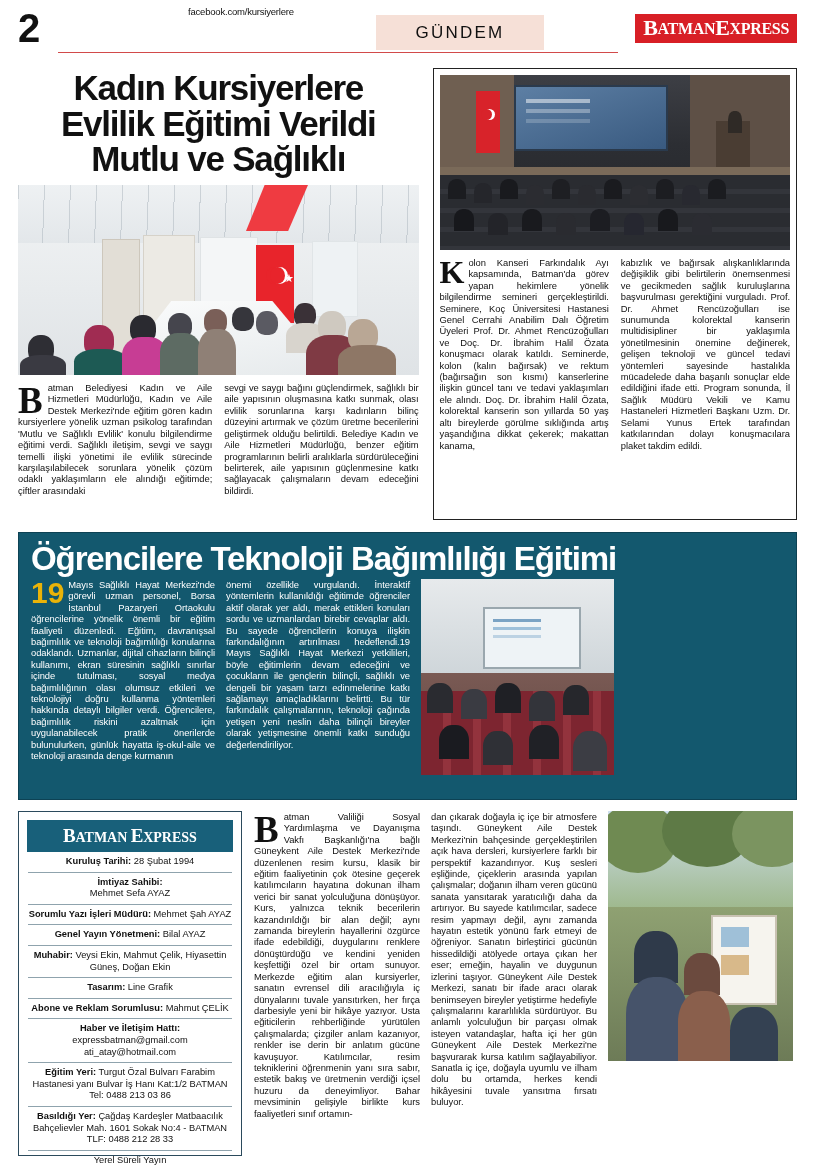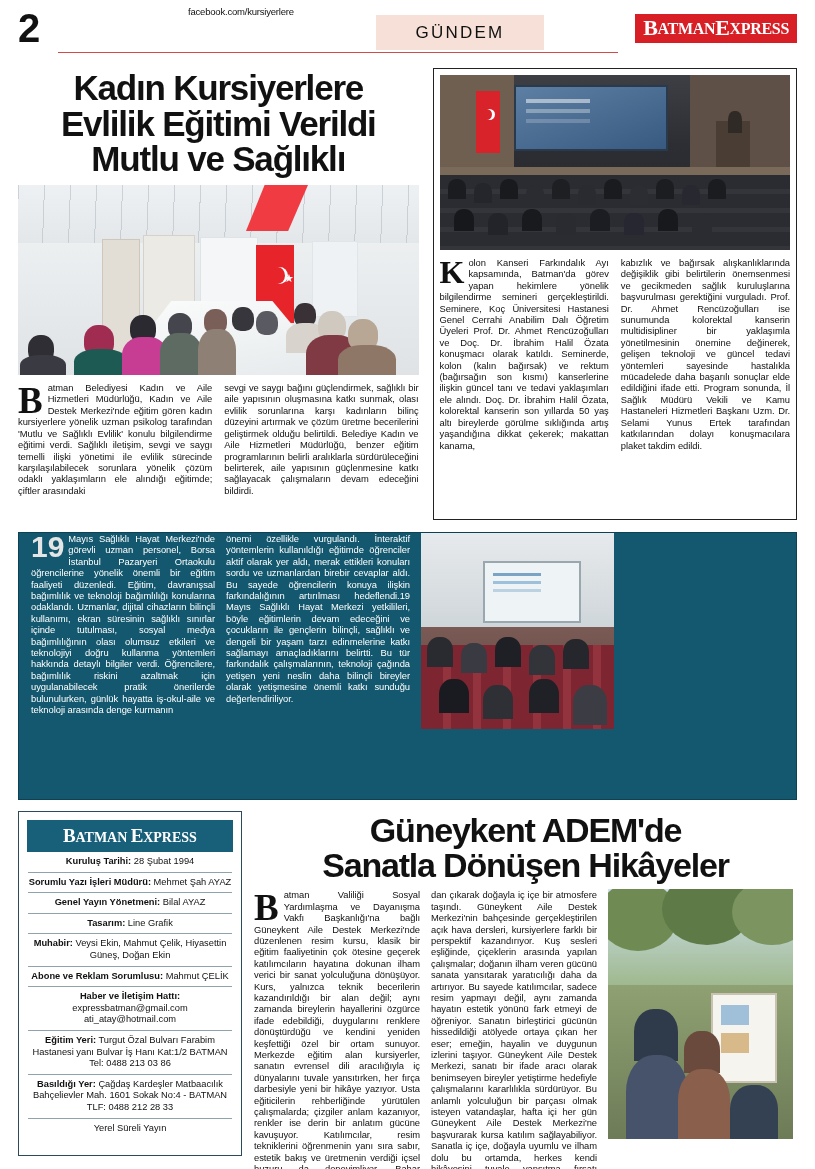--- a/index.html
+++ b/index.html
@@ -135,21 +135,21 @@
   .mid{margin-top:12px;background:#13586e;position:relative;height:268px;
        border:1px solid #0d4254;box-sizing:border-box;}
   .mid-head{
     color:#fff;font-size:33px;font-weight:bold;letter-spacing:-1.1px;
     padding:9px 0 4px 12px;line-height:1.0;
   }
   .mid-inner{display:flex;gap:11px;padding:0 10px 10px 12px;}
   .mid-col{width:184px;color:#fff;}
   .mid-col .bodytext{color:#fff;}
   .mid-dropcap{
-    float:left;font-size:30px;line-height:0.82;font-weight:bold;color:#e5e5e5;
+    float:left;font-size:30px;line-height:0.82;font-weight:bold;color:#eab308;
     padding:2px 4px 0 0;font-family:"Liberation Sans",sans-serif;
   }
   .mid-photo{width:193px;height:196px;position:relative;overflow:hidden;background:#b9c2c8;}
   .mp-bg{position:absolute;inset:0;background:linear-gradient(180deg,#e7eaec 0%,#cfd6da 48%,#7a5a54 48%,#5d4540 100%);}
   .mp-screen{position:absolute;left:62px;top:28px;width:94px;height:58px;background:#eef3f6;border:2px solid #9aa7ae;}
   .mp-screen:after{content:"";position:absolute;left:8px;top:10px;width:48px;height:3px;background:#7ba3c4;
     box-shadow:0 8px 0 #9ec0da,0 16px 0 #bcd2e3;}
   .mp-kid{position:absolute;border-radius:44% 44% 0 0;}
   .mp-chairs{position:absolute;left:0;right:0;bottom:0;height:84px;
     background:repeating-linear-gradient(90deg,#7d2530 0 22px,#93333d 22px 30px);}
@@ -301,20 +301,21 @@
           </div>
         </div>
         <div class="col">
           <div class="bodytext">kabızlık ve bağırsak alışkanlıklarında değişiklik gibi belirtilerin önemsenmesi ve gecikmeden sağlık kuruluşlarına başvurulması gerektiğini vurguladı. Prof. Dr. Ahmet Rencüzoğulları ise sunumunda kolorektal kanserin multidisipliner bir yaklaşımla yönetilmesinin önemine değinerek, gelişen teknoloji ve güncel tedavi yöntemleri sayesinde hastalıkla mücadelede daha başarılı sonuçlar elde edildiğini ifade etti. Program sonunda, İl Sağlık Müdürü Vekili ve Kamu Hastaneleri Hizmetleri Başkanı Uzm. Dr. Selami Yunus Ertek tarafından katkılarından dolayı konuşmacılara plaket takdim edildi.</div>
         </div>
       </div>
     </div>
   </div>
 
   <div class="mid">
+    <div class="mid-head">Öğrencilere Teknoloji Bağımlılığı Eğitimi</div>
     <div class="mid-inner">
       <div class="mid-col">
         <div class="bodytext">
           <span class="mid-dropcap">19</span><span> Mayıs Sağlıklı Hayat Merkezi'nde görevli uzman personel, Borsa İstanbul Pazaryeri Ortaokulu öğrencilerine yönelik önemli bir eğitim faaliyeti düzenledi. Eğitim, davranışsal bağımlılık ve teknoloji bağımlılığı konularına odaklandı. Uzmanlar, dijital cihazların bilinçli kullanımı, ekran süresinin sağlıklı sınırlar içinde tutulması, sosyal medya bağımlılığının olası olumsuz etkileri ve teknolojiyi doğru kullanma yöntemleri hakkında detaylı bilgiler verdi. Öğrencilere, bağımlılık riskini azaltmak için uygulanabilecek pratik önerilerde bulunulurken, günlük hayatta iş-okul-aile ve teknoloji arasında denge kurmanın</span>
         </div>
       </div>
       <div class="mid-col">
         <div class="bodytext">önemi özellikle vurgulandı. İnteraktif yöntemlerin kullanıldığı eğitimde öğrenciler aktif olarak yer aldı, merak ettikleri konuları sordu ve uzmanlardan birebir cevaplar aldı. Bu sayede öğrencilerin konuya ilişkin farkındalığının artırılması hedeflendi.19 Mayıs Sağlıklı Hayat Merkezi yetkilileri, böyle eğitimlerin devam edeceğini ve çocukların ile gençlerin bilinçli, sağlıklı ve dengeli bir yaşam tarzı edinmelerine katkı sağlamayı amaçladıklarını belirtti. Bu tür farkındalık çalışmalarının, teknoloji çağında yetişen yeni neslin daha bilinçli bireyler olarak yetişmesine önemli katkı sunduğu değerlendiriliyor.</div>
       </div>
       <div class="mid-photo">
@@ -335,38 +336,35 @@
   </div>
 
   <div class="bot-row">
 
     <div class="colophon">
       <div class="col-logo">
         <span class="lg">B</span><span class="sm">ATMAN </span><span class="lg">E</span><span class="sm">XPRESS</span>
       </div>
       <div class="col-rows" id="colophon-rows">
           <div class="col-row"><b>Kuruluş Tarihi:</b><span> 28 Şubat 1994</span></div>
+          <div class="col-row"><b>İmtiyaz Sahibi:</b><br><span>Mehmet Sefa AYAZ</span></div>
           <div class="col-row"><b>Sorumlu Yazı İşleri Müdürü:</b><span> Mehmet Şah AYAZ</span></div>
           <div class="col-row"><b>Genel Yayın Yönetmeni:</b><span> Bilal AYAZ</span></div>
+          <div class="col-row"><b>Muhabir:</b><span> Veysi Ekin, Mahmut Çelik, Hiyasettin Güneş, Doğan Ekin</span></div>
           <div class="col-row"><b>Tasarım:</b><span> Line Grafik</span></div>
-          <div class="col-row"><b>Muhabir:</b><span> Veysi Ekin, Mahmut Çelik, Hiyasettin Güneş, Doğan Ekin</span></div>
           <div class="col-row"><b>Abone ve Reklam Sorumlusu:</b><span> Mahmut ÇELİK</span></div>
           <div class="col-row"><b>Haber ve İletişim Hattı:</b><br><span>expressbatman@gmail.com</span><br><span>ati_atay@hotmail.com</span></div>
           <div class="col-row"><b>Eğitim Yeri:</b><span> Turgut Özal Bulvarı Farabim Hastanesi yanı Bulvar İş Hanı Kat:1/2 BATMAN Tel: 0488 213 03 86</span></div>
           <div class="col-row"><b>Basıldığı Yer:</b><span> Çağdaş Kardeşler Matbaacılık Bahçelievler Mah. 1601 Sokak No:4  -  BATMAN TLF: 0488 212 28 33</span></div>
           <div class="col-row"><span>Yerel Süreli Yayın</span></div>
         </div>
 
     </div>
 
     <div class="bot-art">
-      <div class="headline3">
-        <div>Güneykent ADEM'de</div>
-        <div>Sanatla Dönüşen Hikâyeler</div>
-      </div>
       <div class="bot-cols">
         <div class="bot-col">
           <div class="bodytext">
             <span class="dropcap">B</span><span>atman Valiliği Sosyal Yardımlaşma ve Dayanışma Vakfı Başkanlığı'na bağlı Güneykent Aile Destek Merkezi'nde düzenlenen resim kursu, klasik bir eğitim faaliyetinin çok ötesine geçerek katılımcıların hayatına dokunan ilham verici bir sanat yolculuğuna dönüşüyor. Kurs, yalnızca teknik becerilerin kazandırıldığı bir alan değil; aynı zamanda bireylerin hayallerini özgürce ifade edebildiği, duygularını renklere dönüştürdüğü ve kendini yeniden keşfettiği özel bir ortam sunuyor. Merkezde eğitim alan kursiyerler, sanatın evrensel dili aracılığıyla iç dünyalarını tuvale yansıtırken, her fırça darbesiyle yeni bir hikâye yazıyor. Usta eğiticilerin rehberliğinde yürütülen çalışmalarda; çizgiler anlam kazanıyor, renkler ise derin bir anlatım gücüne kavuşuyor. Katılımcılar, resim tekniklerini öğrenmenin yanı sıra sabır, estetik bakış ve üretmenin verdiği içsel huzuru da deneyimliyor. Bahar mevsiminin gelişiyle birlikte kurs faaliyetleri sınıf ortamın-</span>
           </div>
         </div>
         <div class="bot-col">
           <div class="bodytext">dan çıkarak doğayla iç içe bir atmosfere taşındı. Güneykent Aile Destek Merkezi'nin bahçesinde gerçekleştirilen açık hava dersleri, kursiyerlere farklı bir perspektif kazandırıyor. Kuş sesleri eşliğinde, çiçeklerin arasında yapılan çalışmalar; doğanın ilham veren gücünü sanata yansıtarak yaratıcılığı daha da artırıyor. Bu sayede katılımcılar, sadece resim yapmayı değil, aynı zamanda hayatın estetik yönünü fark etmeyi de öğreniyor. Sanatın birleştirici gücünün hissedildiği atölyede ortaya çıkan her eser; emeğin, hayalin ve duygunun izlerini taşıyor. Güneykent Aile Destek Merkezi, sanatı bir ifade aracı olarak benimseyen bireyler yetiştirme hedefiyle çalışmalarını kararlılıkla sürdürüyor. Bu anlamlı yolculuğun bir parçası olmak isteyen vatandaşlar, hafta içi her gün Güneykent Aile Destek Merkezi'ne başvurarak kursa katılım sağlayabiliyor. Sanatla iç içe, doğayla uyumlu ve ilham dolu bu ortamda, herkes kendi hikâyesini tuvale yansıtma fırsatı buluyor.</div>
         </div>
         <div class="bot-photo">

